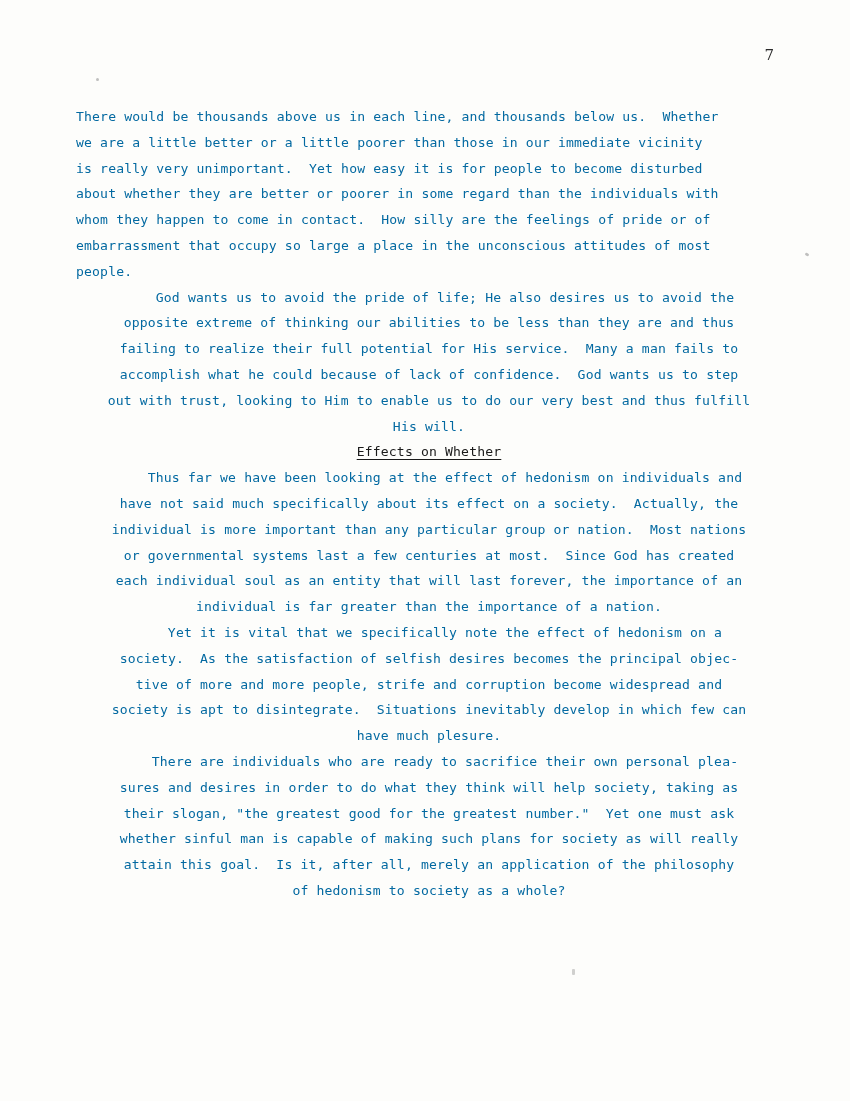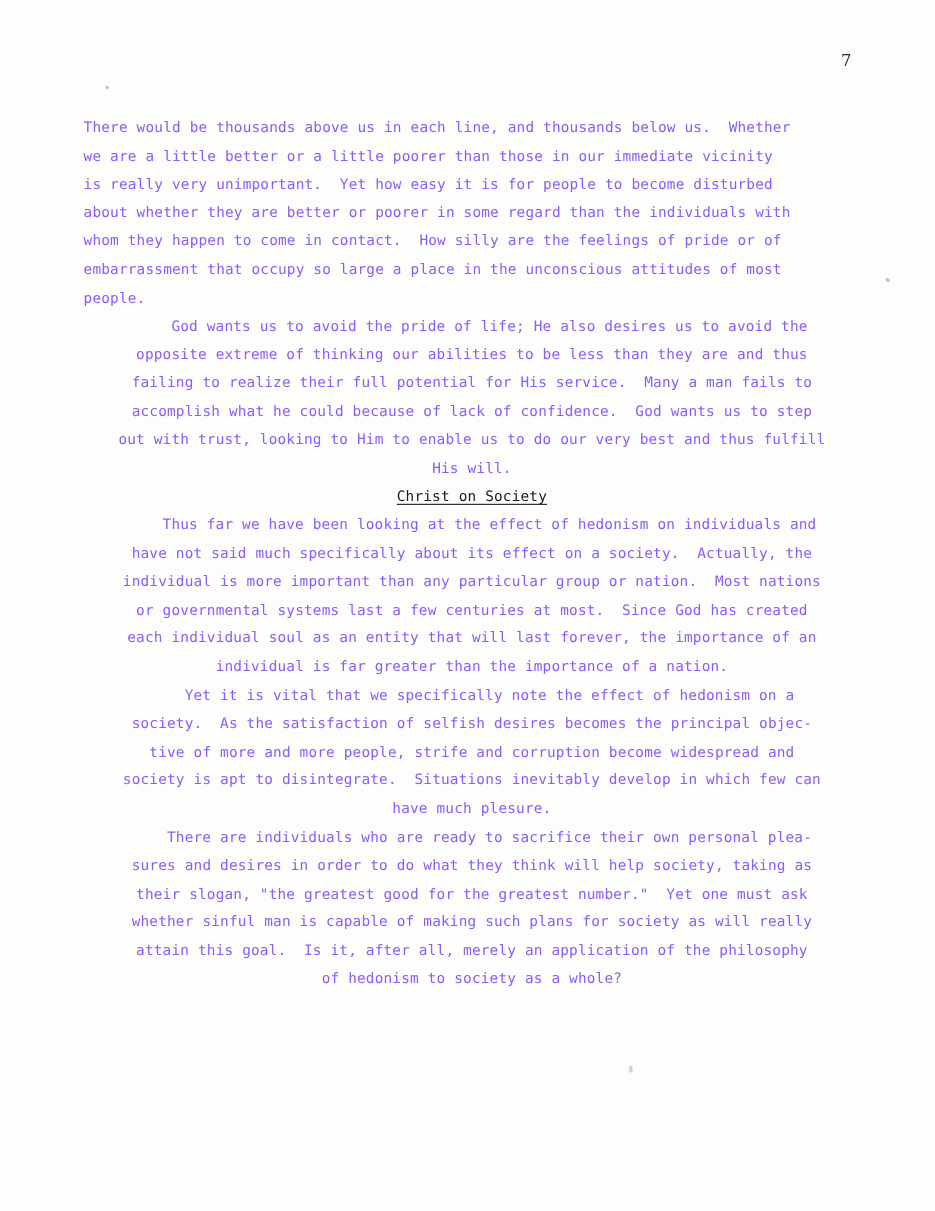--- a/index.html
+++ b/index.html
@@ -34,21 +34,21 @@
     position: absolute;
     top: 104px;
     left: 76px;
     width: 706px;
   }
   p {
     margin: 0;
     font-size: 13.1px;
     line-height: 25.8px;
     letter-spacing: 0.15px;
-    color: #8b5cf6;
+    color: #0369a1;
     text-align: left;
     white-space: pre-wrap;
   }
   p.indent {
     text-indent: 32px;
     text-align: center;
   }
   .section-heading {
     text-align: center;
     font-size: 13.1px;
@@ -86,21 +86,21 @@
 embarrassment that occupy so large a place in the unconscious attitudes of most
 people.</p>
     <p class="para indent">God wants us to avoid the pride of life; He also desires us to avoid the
 opposite extreme of thinking our abilities to be less than they are and thus
 failing to realize their full potential for His service.  Many a man fails to
 accomplish what he could because of lack of confidence.  God wants us to step
 out with trust, looking to Him to enable us to do our very best and thus fulfill
 His will.</p>
 
     <div class="section-heading">
-      <span>Christ on Society</span>
+      <span>Effects on Whether</span>
     </div>
 
     <p class="para indent">Thus far we have been looking at the effect of hedonism on individuals and
 have not said much specifically about its effect on a society.  Actually, the
 individual is more important than any particular group or nation.  Most nations
 or governmental systems last a few centuries at most.  Since God has created
 each individual soul as an entity that will last forever, the importance of an
 individual is far greater than the importance of a nation.</p>
     <p class="para indent">Yet it is vital that we specifically note the effect of hedonism on a
 society.  As the satisfaction of selfish desires becomes the principal objec-

